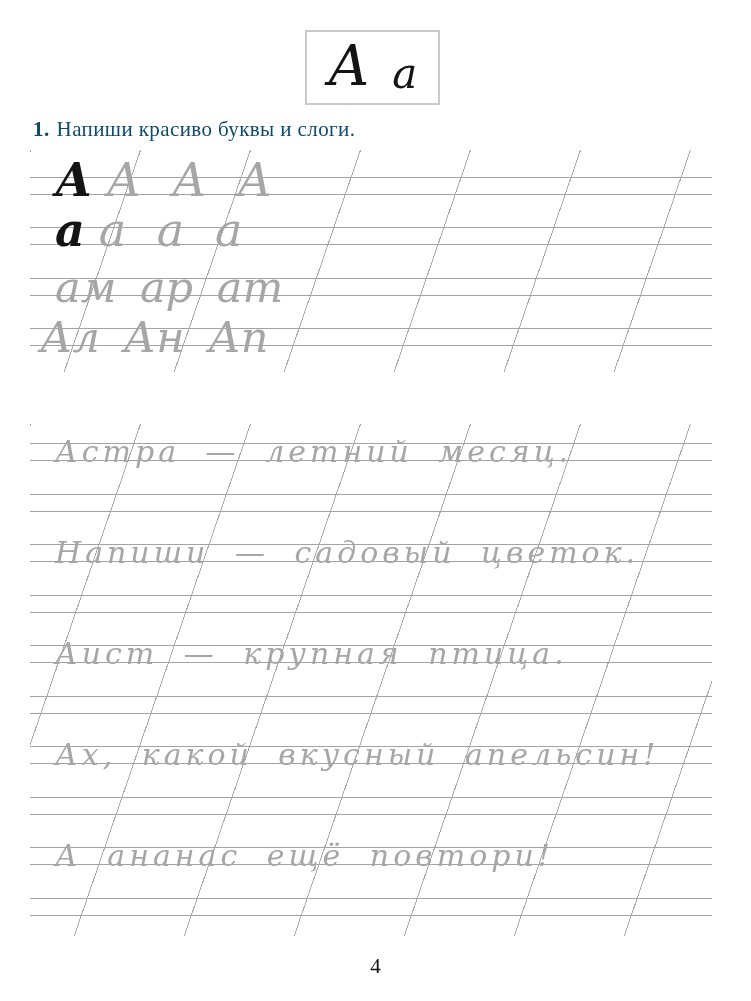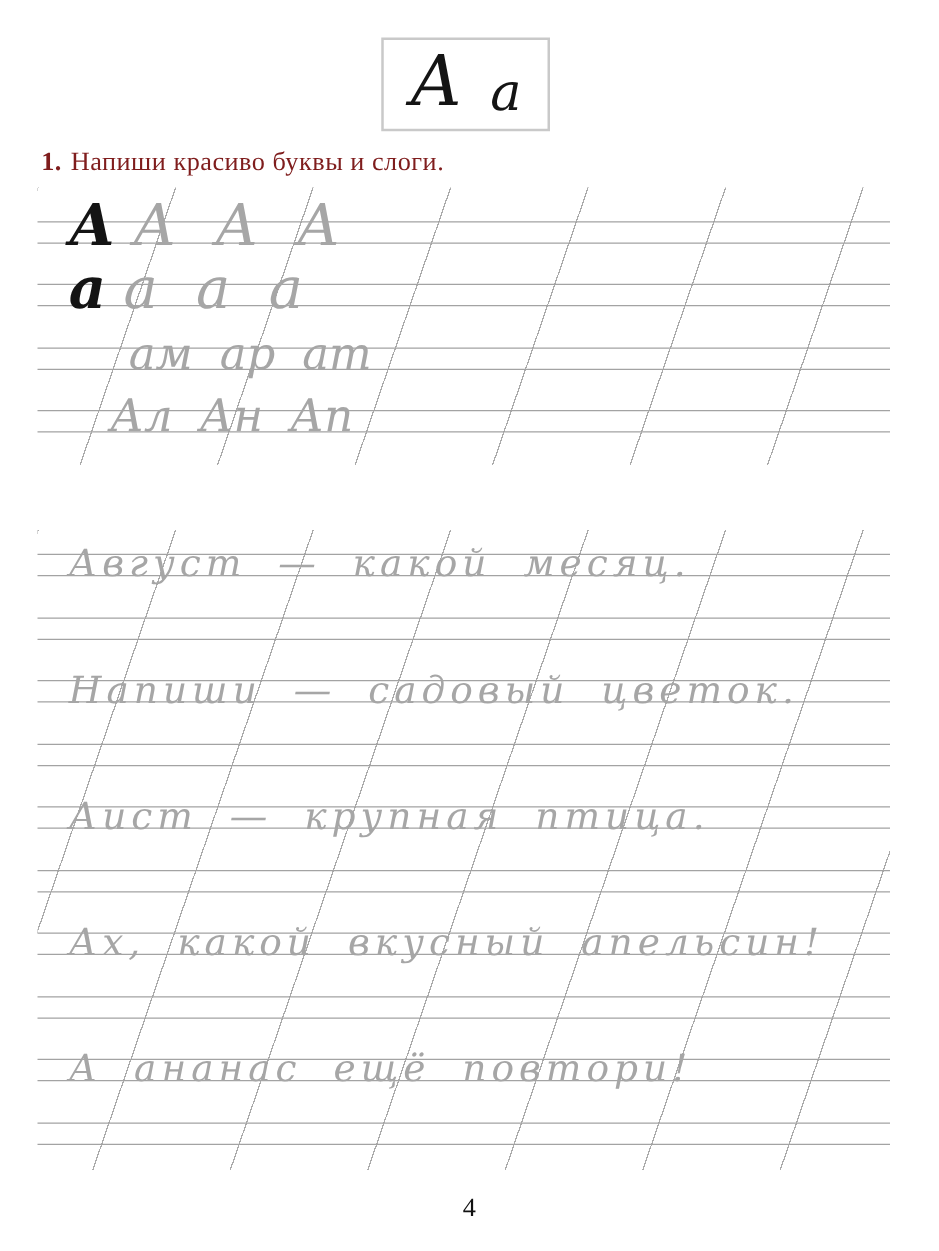--- a/index.html
+++ b/index.html
@@ -27,21 +27,21 @@
     transform:translateY(-2px);
   }
   .letter-box .low{
     font-family:"DejaVu Serif", serif;font-style:italic;
     font-size:42px;line-height:1;color:var(--ink);
     transform:translateY(6px);
   }
   
   .task{
     position:absolute;left:33px;
-    font-size:21px;letter-spacing:.4px;color:#7f1d1d;
+    font-size:21px;letter-spacing:.4px;color:#0c4a6e;
     white-space:nowrap;
   }
   .task .num{font-weight:bold;margin-right:7px;}
   .task .bold{font-weight:bold;}
   #task1{top:117px;}
   #task2{top:389px;}
   
   .block{
     position:absolute;left:30px;width:682px;
     background:repeating-linear-gradient(109deg,
@@ -58,21 +58,21 @@
   }
   
   .hw{
     position:absolute;white-space:nowrap;line-height:1;
     font-family:"DejaVu Serif", serif;font-style:italic;
     color:var(--trace);
   }
   .hw .model{color:var(--ink);font-weight:bold;margin-right:14px;}
   .hw .tr{word-spacing:16px;}
   .letters{font-size:46px;}
-  .syll{font-size:36px;margin-left:48px;}
+  .syll{font-size:43px;}
   .syll .tr{word-spacing:10px;}
   .sentence{
     font-size:30px;letter-spacing:4px;word-spacing:12px;
   }
   .page-number{
     position:absolute;left:0;right:0;top:954px;
     text-align:center;font-size:21px;color:#111;
   }
 </style>
 </head>
@@ -115,21 +115,21 @@
     <div class="rule" style="top:70px"></div>
     <div class="rule" style="top:120px"></div>
     <div class="rule" style="top:171px"></div>
     <div class="rule" style="top:221px"></div>
     <div class="rule" style="top:272px"></div>
     <div class="rule" style="top:322px"></div>
     <div class="rule" style="top:373px"></div>
     <div class="rule" style="top:423px"></div>
     <div class="rule" style="top:474px"></div>
 
-    <div class="hw sentence" style="left:25px;top:13px">Август — какой месяц.</div>
+    <div class="hw sentence" style="left:25px;top:13px">Астра — летний месяц.</div>
     <div class="hw sentence" style="left:25px;top:114px">Напиши — садовый цветок.</div>
     <div class="hw sentence" style="left:25px;top:316px">Ах, какой вкусный апельсин!</div>
     <div class="hw sentence" style="left:25px;top:215px">Аист — крупная птица.</div>
     <div class="hw sentence" style="left:25px;top:417px">А ананас ещё повтори!</div>
   </div>
 
   <div class="page-number">4</div>
 
 </div>
 

